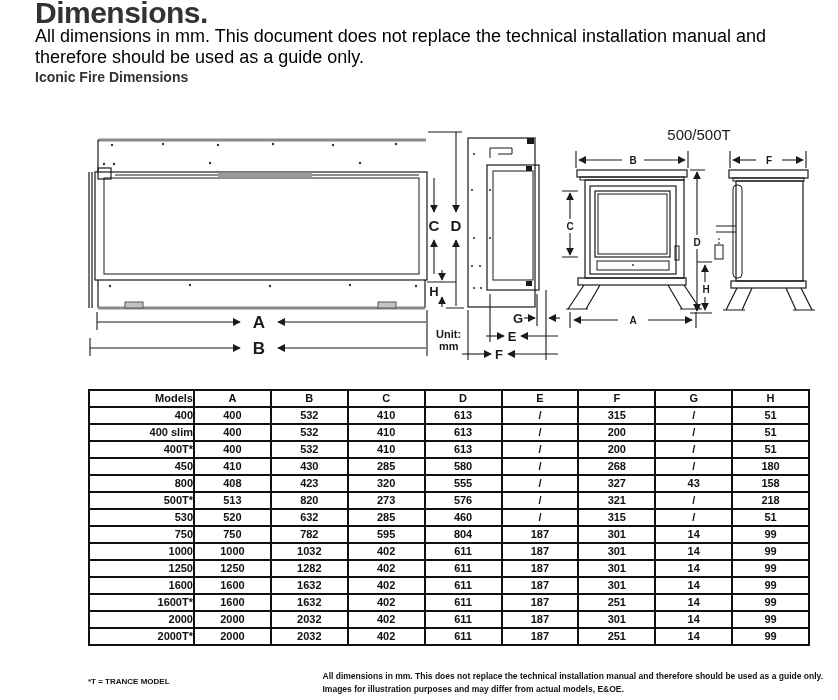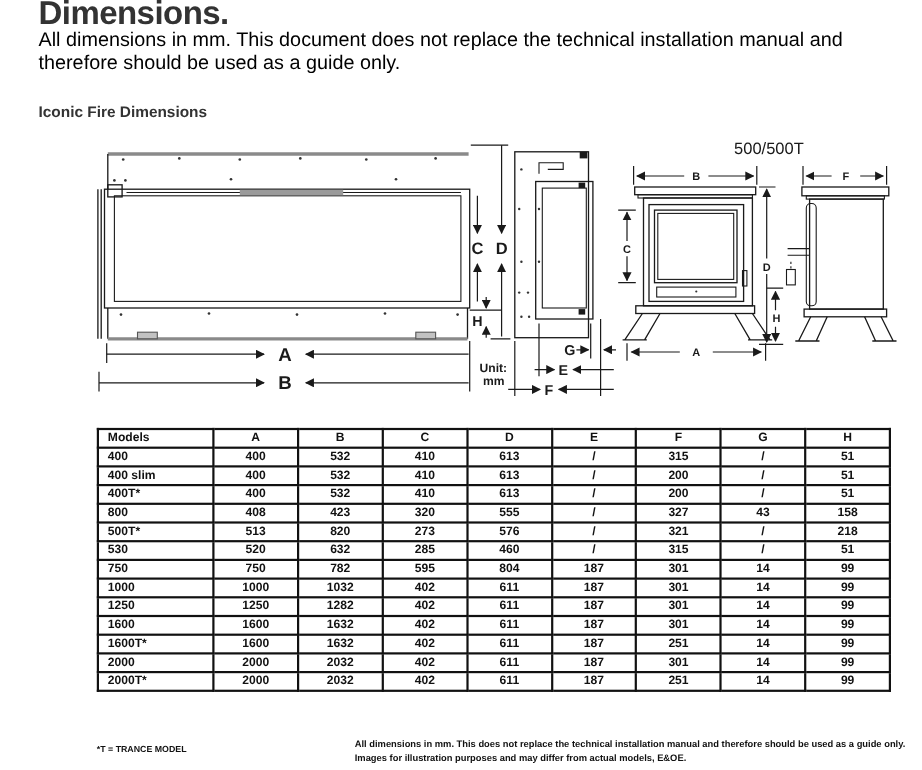--- a/index.html
+++ b/index.html
@@ -1,39 +1,39 @@
 <!DOCTYPE html>
 <html><head>
 <meta charset="utf-8">
 <style>
   html,body{margin:0;padding:0;background:#fff;}
   #page{position:relative;width:838px;height:700px;background:#fff;overflow:hidden;
         font-family:"Liberation Sans","DejaVu Sans",sans-serif;color:#333;}
   .title{position:absolute;left:35px;top:-4px;font-size:30px;font-weight:bold;color:#333;letter-spacing:-0.5px;}
   .subtitle{position:absolute;left:35px;top:26px;font-size:18px;color:#000000;}
-  .section-heading{position:absolute;left:35px;top:69px;font-size:14px;font-weight:bold;color:#333;margin-top:24px;}
+  .section-heading{position:absolute;left:35px;top:69px;font-size:14px;font-weight:bold;color:#333;}
   .diagram-wrap{position:absolute;left:0;top:98px;width:838px;height:295px;}
   svg{display:block;}
   svg text{font-family:"Liberation Sans","DejaVu Sans",sans-serif;fill:#1a1a1a;font-weight:bold;}
   .dim-lg{font-size:17px;}
   .dim-md{font-size:15px;}
   .dim-sm{font-size:13px;}
   .dim-xs{font-size:10px;}
   .dim-unit{font-size:11px;}
   .stove-title{font-size:15px;font-weight:normal;}
   .ln{stroke:#1a1a1a;stroke-width:1.2;fill:none;}
   .thin{stroke:#1a1a1a;stroke-width:1;fill:none;}
   .gray{stroke:#8a8a8a;stroke-width:3;fill:none;}
   .dim{stroke:#1a1a1a;stroke-width:1.1;fill:none;}
   .dot{fill:#333;}
   table.dims{position:absolute;left:88px;top:389px;width:722px;border-collapse:collapse;
              table-layout:fixed;font-size:11px;font-weight:bold;color:#111;}
   table.dims th,table.dims td{border:2px solid #111;height:15px;line-height:15px;padding:0;
              text-align:center;overflow:hidden;white-space:nowrap;}
-  table.dims th:first-child,table.dims td:first-child{text-align:left;padding-left:8px;width:95px;}
+  table.dims th:first-child,table.dims td:first-child{text-align:right;padding-left:8px;width:95px;}
   .footer-note-left{position:absolute;left:88px;top:677px;font-size:8px;font-weight:bold;color:#111;text-align:right;}
   .footer-note-right{position:absolute;right:15px;top:670px;font-size:8.5px;font-weight:600;
                      color:#111;text-align:left;line-height:13px;}
 </style>
 </head>
 <body>
 
 <div id="page">
 
   <div class="title">Dimensions.</div>
@@ -227,20 +227,31 @@
           <td>400</td>
           <td>532</td>
           <td>410</td>
           <td>613</td>
           <td>/</td>
           <td>200</td>
           <td>/</td>
           <td>51</td>
         </tr>
         <tr>
+          <td>450</td>
+          <td>410</td>
+          <td>430</td>
+          <td>285</td>
+          <td>580</td>
+          <td>/</td>
+          <td>268</td>
+          <td>/</td>
+          <td>180</td>
+        </tr>
+        <tr>
           <td>800</td>
           <td>408</td>
           <td>423</td>
           <td>320</td>
           <td>555</td>
           <td>/</td>
           <td>327</td>
           <td>43</td>
           <td>158</td>
         </tr>

